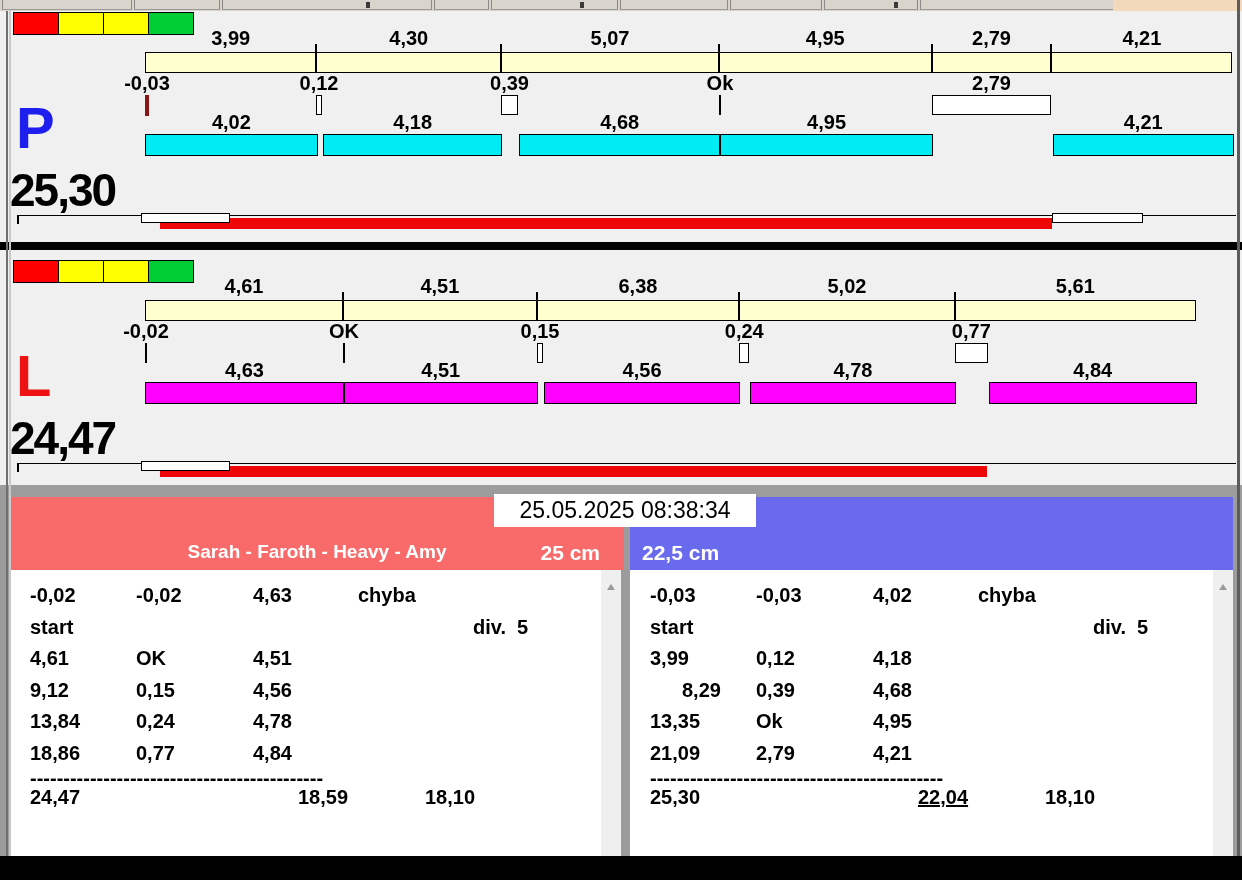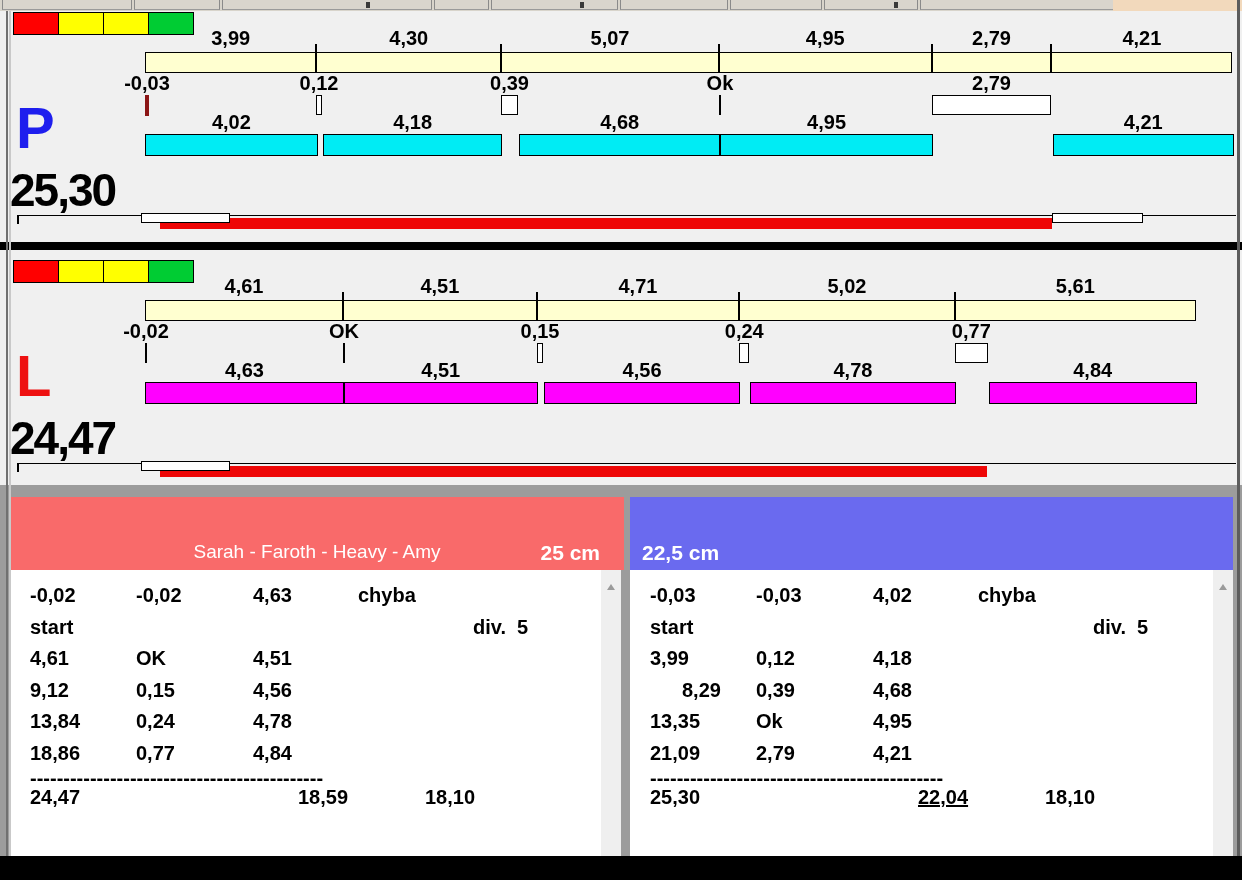--- a/index.html
+++ b/index.html
@@ -32,21 +32,21 @@
   .prog-tick{position:absolute;left:17px;top:204px;width:2px;height:9px;background:#000;}
   .prog-white{position:absolute;top:202px;height:8px;background:#fff;border:1px solid #000;box-sizing:content-box;}
   .prog-red{position:absolute;top:207px;height:11px;background:#ee0606;}
   .panel-divider{position:absolute;left:0;top:242px;width:1242px;height:8px;background:#000;}
   
   .bottom{position:absolute;left:0;top:485px;width:1242px;height:395px;background:#9c9c9c;}
   .hdr{position:absolute;top:12px;height:73px;}
   .hdr-left{left:10px;width:614px;}
   .hdr-right{left:630px;width:603px;}
   .team-title{position:absolute;left:0;right:0;top:3px;text-align:center;font-size:27px;font-weight:bold;color:#000;}
-  .team-dogs{position:absolute;left:0;right:0;top:44px;text-align:center;font-size:19px;font-weight:normal;color:#fff;}
+  .team-dogs{position:absolute;left:0;right:0;top:44px;text-align:center;font-size:19px;font-weight:bold;color:#fff;}
   .team-height{position:absolute;top:44px;font-size:21px;font-weight:bold;color:#fff;white-space:nowrap;}
   .hdr-left .team-height{right:24px;}
   .hdr-right .team-height{left:12px;}
   .clock{position:absolute;left:494px;top:9px;width:262px;height:33px;background:#fff;
          font-size:23px;line-height:33px;text-align:center;color:#000;z-index:5;}
   .rtable{position:absolute;top:85px;height:286px;background:#fff;overflow:hidden;}
   .table-left{left:10px;width:611px;}
   .table-right{left:630px;width:603px;}
   .cell{position:absolute;font-size:20px;font-weight:bold;white-space:pre;line-height:22px;}
   .scrollstrip{position:absolute;right:0;top:0;width:20px;height:100%;background:#efefef;}
@@ -146,21 +146,21 @@
         </div>
       <div class="letter" style="color: rgb(238, 17, 17);">L</div>
       <div class="total">24,47</div>
     <div class="seg" style="left: 145px; top: 41px; width: 198.046px; height: 21px; background: rgb(255, 255, 208);"></div>
         <div class="lbl" style="left: 244.023px; top: 17px;">4,61</div>
         <div class="tick" style="left: 342.046px; top: 33px; height: 8px;"></div>
         <div class="seg" style="left: 343.046px; top: 41px; width: 193.75px; height: 21px; background: rgb(255, 255, 208);"></div>
         <div class="lbl" style="left: 439.92px; top: 17px;">4,51</div>
         <div class="tick" style="left: 535.795px; top: 33px; height: 8px;"></div>
         <div class="seg" style="left: 536.795px; top: 41px; width: 202.342px; height: 21px; background: rgb(255, 255, 208);"></div>
-        <div class="lbl" style="left: 637.966px; top: 17px;">4,71</div>
+        <div class="lbl" style="left: 637.966px; top: 17px;">6,38</div>
         <div class="tick" style="left: 738.137px; top: 33px; height: 8px;"></div>
         <div class="seg" style="left: 739.137px; top: 41px; width: 215.659px; height: 21px; background: rgb(255, 255, 208);"></div>
         <div class="lbl" style="left: 846.966px; top: 17px;">5,02</div>
         <div class="tick" style="left: 953.796px; top: 33px; height: 8px;"></div>
         <div class="seg" style="left: 954.796px; top: 41px; width: 241.006px; height: 21px; background: rgb(255, 255, 208);"></div>
         <div class="lbl" style="left: 1075.3px; top: 17px;">5,61</div>
         <div class="marker-line" style="left: 145px; top: 84px; width: 2px; height: 20px;"></div>
         <div class="lbl" style="left: 146px; top: 62px;">-0,02</div>
         <div class="marker-line" style="left: 343.046px; top: 84px; width: 2px; height: 20px;"></div>
         <div class="lbl" style="left: 344.046px; top: 62px;">OK</div>
@@ -191,20 +191,21 @@
 
     <div class="hdr hdr-left" style="background: rgb(249, 106, 106);">
       <div class="team-dogs">Sarah - Faroth - Heavy - Amy</div>
       <div class="team-height">25 cm</div>
     </div>
 
     <div class="hdr hdr-right" style="background: rgb(106, 106, 239);">
       <div class="team-height">22,5 cm</div>
     </div>
 
+    <div class="clock">25.05.2025 08:38:34</div>
 
     <div class="rtable table-left" id="table0">
       <div class="scrollstrip">
         <div class="scroll-arrow"></div>
       </div>
     <div class="cell" style="left: 20px; top: 14px;">-0,02</div>
         <div class="cell" style="left: 126px; top: 14px;">-0,02</div>
         <div class="cell" style="left: 243px; top: 14px;">4,63</div>
         <div class="cell" style="left: 348px; top: 14px;">chyba</div>
         <div class="cell" style="left: 20px; top: 45.6px;">start</div>

